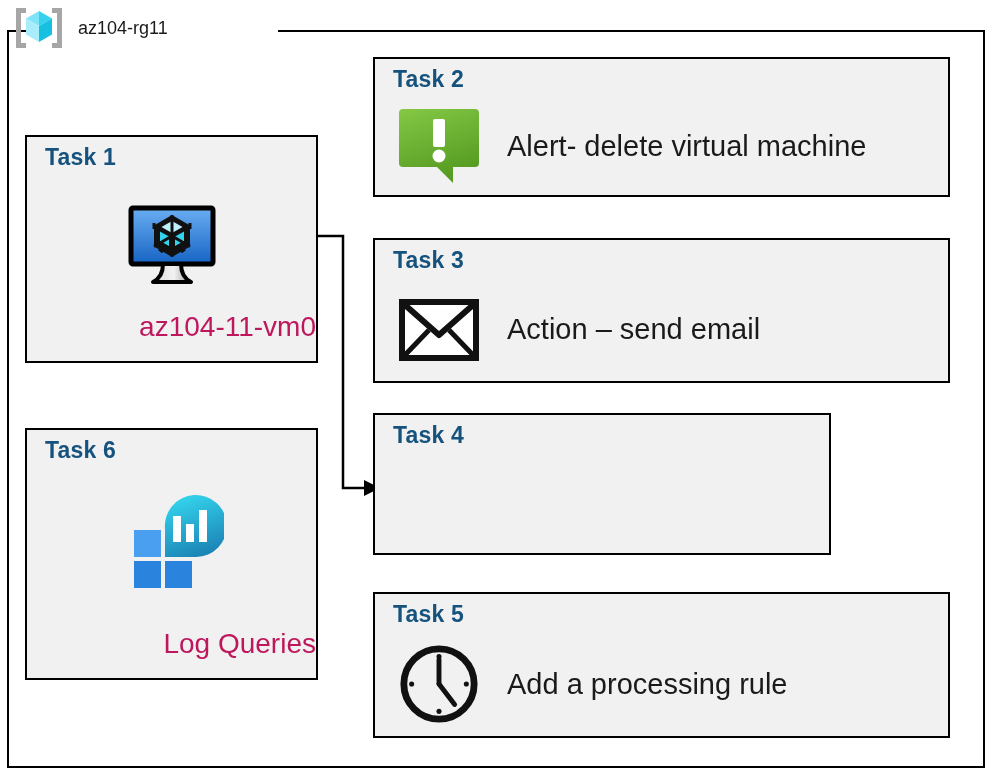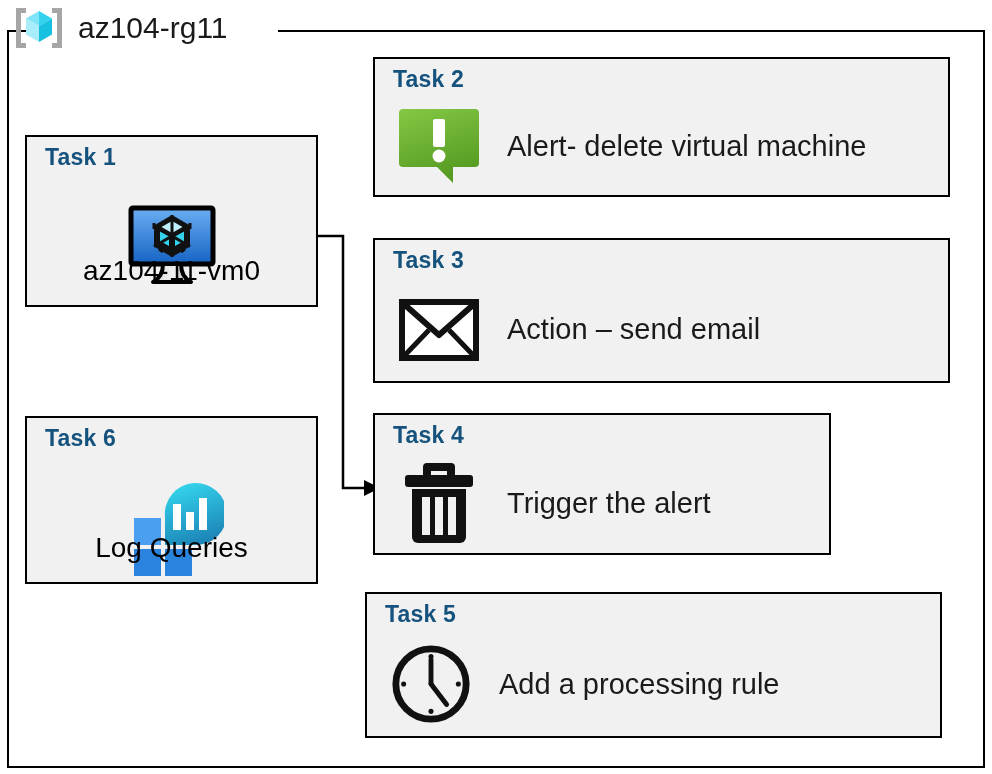--- a/index.html
+++ b/index.html
@@ -52,21 +52,21 @@
     align-items: center;
     gap: 10px;
   }
   .rg-icon {
     width: 58px;
     height: 48px;
     position: relative;
     flex: 0 0 auto;
   }
   .rg-title {
-    font-size: 30px;
+    font-size: 18px;
     color: #1a1a1a;
     letter-spacing: 0px;
     white-space: nowrap;
     line-height: 1;
   }
 
   
   .card {
     position: absolute;
     box-sizing: border-box;
@@ -93,23 +93,23 @@
     height: 110px;
     display: flex;
     align-items: center;
     justify-content: center;
   }
   .card-left .caption {
     position: absolute;
     left: 0;
     right: 0;
     bottom: 18px;
-    text-align: center;
+    text-align: right;
     font-size: 28px;
-    color: #000000;
+    color: #be185d;
   }
 
   
   .card-right .row {
     position: absolute;
     left: 22px;
     right: 12px;
     top: 46px;
     bottom: 8px;
     display: flex;
@@ -164,21 +164,21 @@
       </svg>
     </span>
     <span class="rg-title">az104-rg11</span>
   </div>
 
   <svg class="connector">
     <path d="M207 236 L343 236 L343 488 L364 488" fill="none" stroke="#000000" stroke-width="2.5"></path>
     <polygon points="364,480 380,488 364,496" fill="#000000"></polygon>
   </svg>
 
-  <div class="card card-left" style="left:25px; top:135px; width:293px; height:172px;">
+  <div class="card card-left" style="left:25px; top:135px; width:293px; height:228px;">
     <div class="card-title">Task 1</div>
     <div class="icon-wrap">
       <svg width="98" height="86" viewBox="0 0 98 86">
         <defs>
           <linearGradient id="vmScreen" x1="0" y1="0" x2="0" y2="1">
             <stop offset="0%" stop-color="#6aaef2"></stop>
             <stop offset="100%" stop-color="#1663c4"></stop>
           </linearGradient>
           <linearGradient id="vmStand" x1="0" y1="0" x2="1" y2="0">
             <stop offset="0%" stop-color="#d9d9d9"></stop>
@@ -197,21 +197,21 @@
           <path d="M-12 -4.5 L-3 0.5 L-3 10 L-12 5 Z" fill="#35d2ee"></path>
           <path d="M12 -4.5 L3 0.5 L3 10 L12 5 Z" fill="#35d2ee"></path>
           <path d="M0 -21 L0 21 M-18 -10.5 L18 10.5 M18 -10.5 L-18 10.5" stroke="#111111" stroke-width="3"></path>
           <path d="M-18 -13 L-18 -7 M18 -13 L18 -7 M-13 13 L-9 16 M13 13 L9 16" stroke="#111111" stroke-width="3"></path>
         </g>
       </svg>
     </div>
     <div class="caption">az104-11-vm0</div>
   </div>
 
-  <div class="card card-left" style="left:25px; top:416px; width:293px; height:168px;">
+  <div class="card card-left" style="left:25px; top:428px; width:293px; height:252px;">
     <div class="card-title">Task 6</div>
     <div class="icon-wrap">
       <svg width="104" height="104" viewBox="0 0 104 104">
         <defs>
           <linearGradient id="logBlob" x1="0.25" y1="0" x2="0.6" y2="1">
             <stop offset="0%" stop-color="#35d6ee"></stop>
             <stop offset="100%" stop-color="#1b82b5"></stop>
           </linearGradient>
         </defs>
 
@@ -258,40 +258,23 @@
           <path d="M8 8 L42 38 L76 8" fill="none" stroke="#111111" stroke-width="6" stroke-linejoin="round"></path>
           <path d="M8 58 L32 33 M76 58 L52 33" fill="none" stroke="#111111" stroke-width="5"></path>
         </svg>
       </span>
       <span class="label">Action – send email</span>
     </div>
   </div>
 
   <div class="card card-right" style="left:373px; top:413px; width:458px; height:142px;">
     <div class="card-title">Task 4</div>
-    <div class="row">
-      <span class="icon-wrap">
-        <svg width="84" height="88" viewBox="0 0 84 88">
-
-          <path d="M30 4 h24 a4 4 0 0 1 4 4 v8 h-8 v-4 h-16 v4 h-8 v-8 a4 4 0 0 1 4 -4 z" fill="#111111"></path>
-
-          <rect x="8" y="16" width="68" height="12" rx="3" fill="#111111"></rect>
-
-          <path d="M15 30 h54 v48 a6 6 0 0 1 -6 6 h-42 a6 6 0 0 1 -6 -6 z" fill="#111111"></path>
-
-          <rect x="25" y="38" width="8" height="38" fill="#f1f1f1"></rect>
-          <rect x="38" y="38" width="8" height="38" fill="#f1f1f1"></rect>
-          <rect x="51" y="38" width="8" height="38" fill="#f1f1f1"></rect>
-        </svg>
-      </span>
-      <span class="label">Trigger the alert</span>
-    </div>
-  </div>
-
-  <div class="card card-right" style="left:365px; top:592px; width:577px; height:146px;">
+  </div>
+
+  <div class="card card-right" style="left:373px; top:592px; width:577px; height:146px;">
     <div class="card-title">Task 5</div>
     <div class="row">
       <span class="icon-wrap">
         <svg width="86" height="86" viewBox="0 0 86 86">
           <circle cx="43" cy="43" r="36" fill="none" stroke="#111111" stroke-width="7"></circle>
           <circle cx="43" cy="15" r="2.6" fill="#111111"></circle>
           <circle cx="71" cy="43" r="2.6" fill="#111111"></circle>
           <circle cx="43" cy="71" r="2.6" fill="#111111"></circle>
           <circle cx="15" cy="43" r="2.6" fill="#111111"></circle>
           <path d="M43 43 L43 18" stroke="#111111" stroke-width="5" stroke-linecap="round"></path>

